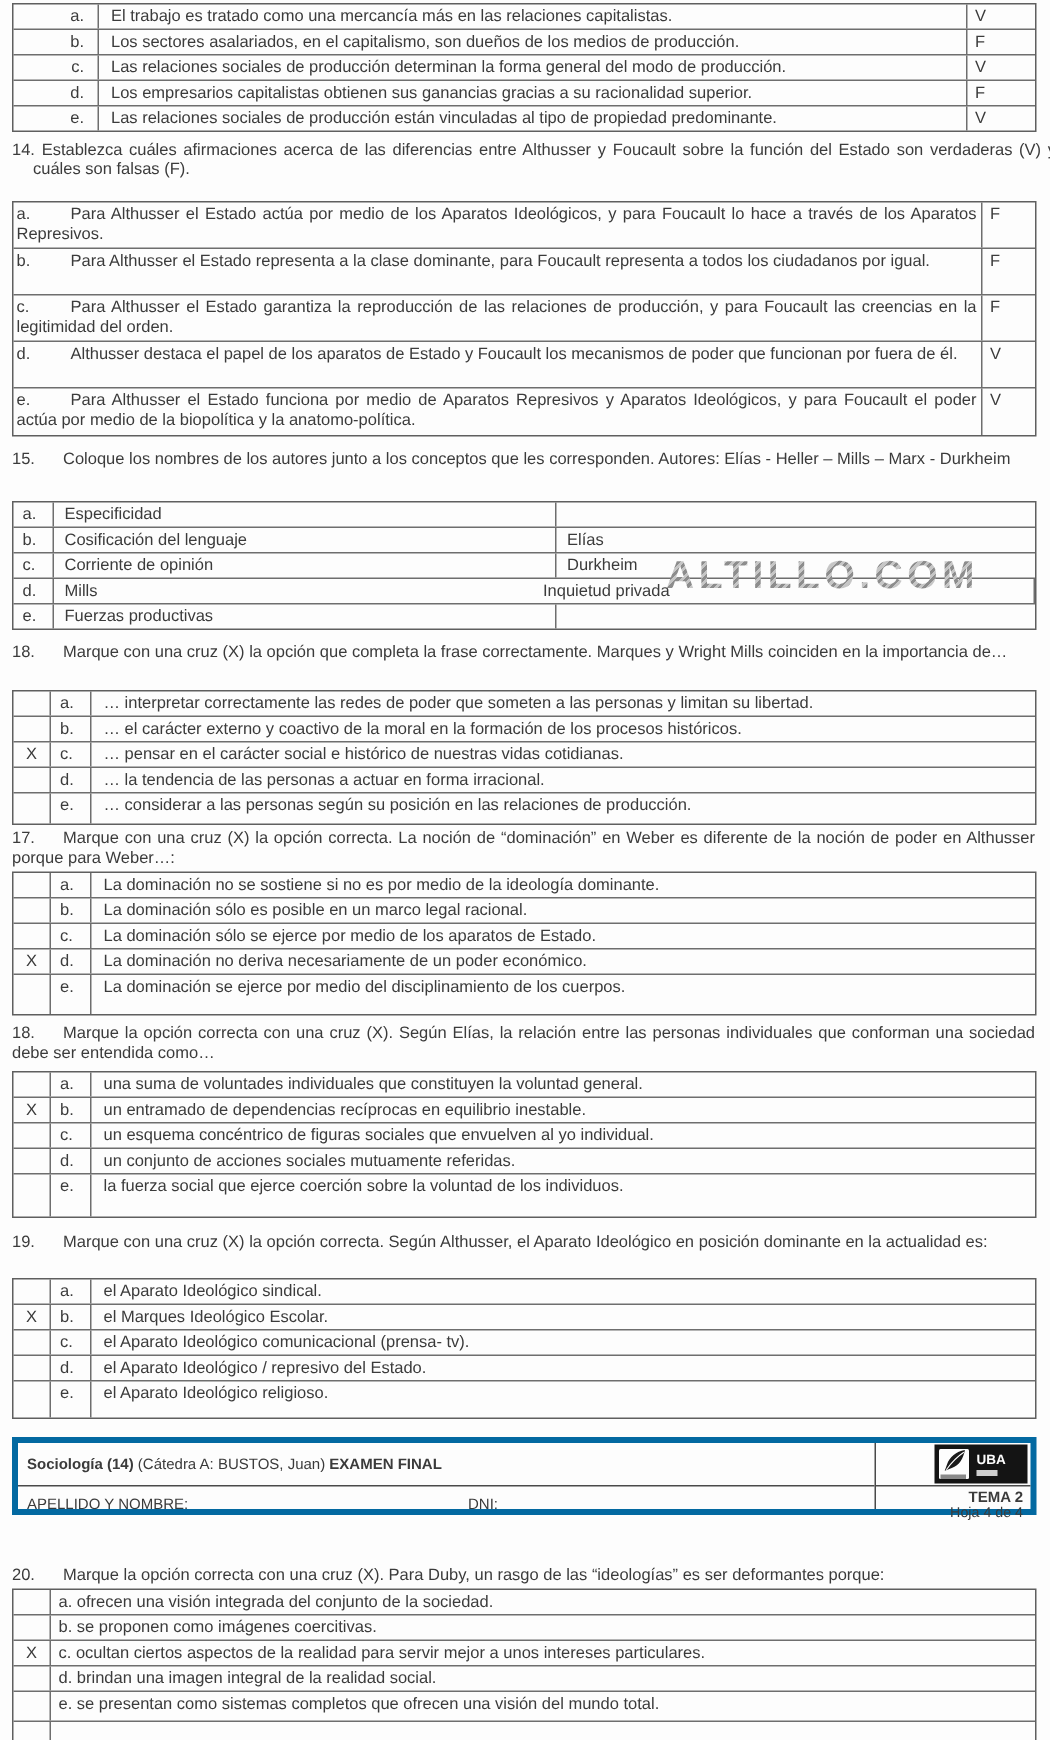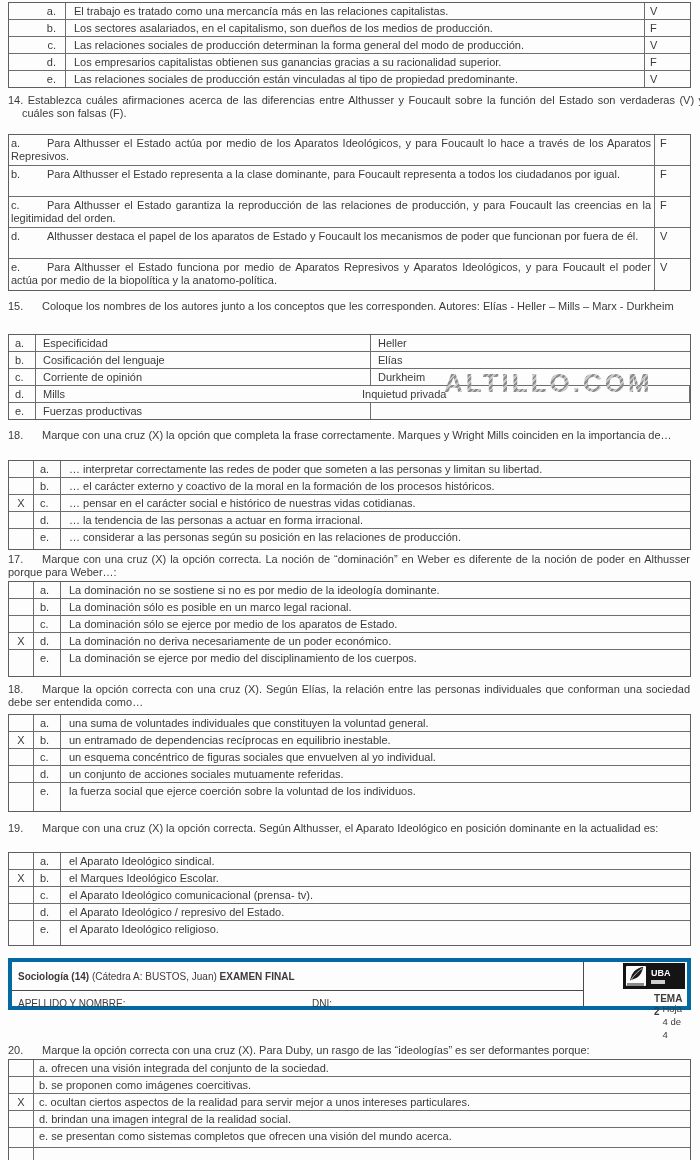--- a/index.html
+++ b/index.html
@@ -47,21 +47,21 @@
     position:absolute;left:444px;top:370px;z-index:5;
     font-size:26px;font-weight:bold;letter-spacing:3px;line-height:26px;
     color:#9a9a9a;
     background:repeating-linear-gradient(135deg,#8d8d8d 0 2px,#c6c6c6 2px 4px);
     -webkit-background-clip:text;background-clip:text;
     -webkit-text-fill-color:transparent;
   }
   
   .fbox{position:absolute;left:8px;top:958px;width:683px;height:52px;border:4px solid #0369a1;box-sizing:border-box;display:flex;font-size:10px;}
   .fbox .left{flex:1;border-right:1px solid #4a4a4a;display:flex;flex-direction:column;box-sizing:border-box;}
-  .fbox .right{width:103px;display:flex;flex-direction:column;box-sizing:border-box;align-items:flex-end;}
+  .fbox .right{width:103px;display:flex;flex-direction:column;box-sizing:border-box;}
   .fbox .r1{height:29px;border-bottom:1px solid #4a4a4a;box-sizing:border-box;position:relative;}
   .fbox .r2{flex:1;position:relative;}
   .fbox .left .r1{display:flex;align-items:center;padding-left:6px;}
   .fbox b{font-weight:bold;}
   .dni{position:absolute;left:300px;top:6px;}
   .name{position:absolute;left:6px;top:6px;}
   .tema{position:absolute;right:5px;top:1px;font-weight:bold;}
   .hoja{position:absolute;right:5px;top:11px;font-size:9.5px;}
   
   .logo{position:absolute;right:2px;top:1px;width:62px;height:26px;background:#141414;display:flex;align-items:center;}
@@ -130,21 +130,20 @@
       <div class="c q14-vf">V</div>
     </div>
   </div>
 
   <div class="prompt" style="top:300px;"><span class="qnum">15.</span><span>Coloque los nombres de los autores junto a los conceptos que les corresponden. Autores: Elías - Heller – Mills – Marx - Durkheim</span></div>
 
   <div class="tbl" style="top:334px;">
     <div class="trow h17">
       <div class="c rt q15-letter">a.</div>
       <div class="c rt q15-concept">Especificidad</div>
-      <div class="c q15-author">Heller</div>
     </div>
     <div class="trow h17">
       <div class="c rt q15-letter">b.</div>
       <div class="c rt q15-concept">Cosificación del lenguaje</div>
       <div class="c q15-author">Elías</div>
     </div>
     <div class="trow h17">
       <div class="c rt q15-letter">c.</div>
       <div class="c rt q15-concept">Corriente de opinión</div>
       <div class="c q15-author">Durkheim</div>
@@ -324,21 +323,21 @@
     <div class="trow h17">
       <div class="c rt mark">X</div>
       <div class="c opt-text" style="padding-left:5px;">c. ocultan ciertos aspectos de la realidad para servir mejor a unos intereses particulares.</div>
     </div>
     <div class="trow h17">
       <div class="c rt mark"></div>
       <div class="c opt-text" style="padding-left:5px;">d. brindan una imagen integral de la realidad social.</div>
     </div>
     <div class="trow tall20">
       <div class="c rt mark"></div>
-      <div class="c opt-text" style="padding-left:5px;">e. se presentan como sistemas completos que ofrecen una visión del mundo acerca.</div>
+      <div class="c opt-text" style="padding-left:5px;">e. se presentan como sistemas completos que ofrecen una visión del mundo total.</div>
     </div>
     <div class="trow" style="min-height:16px;">
       <div class="c rt mark"></div>
       <div class="c opt-text"></div>
     </div>
   </div>
 
 </div>
 
 </body></html>

